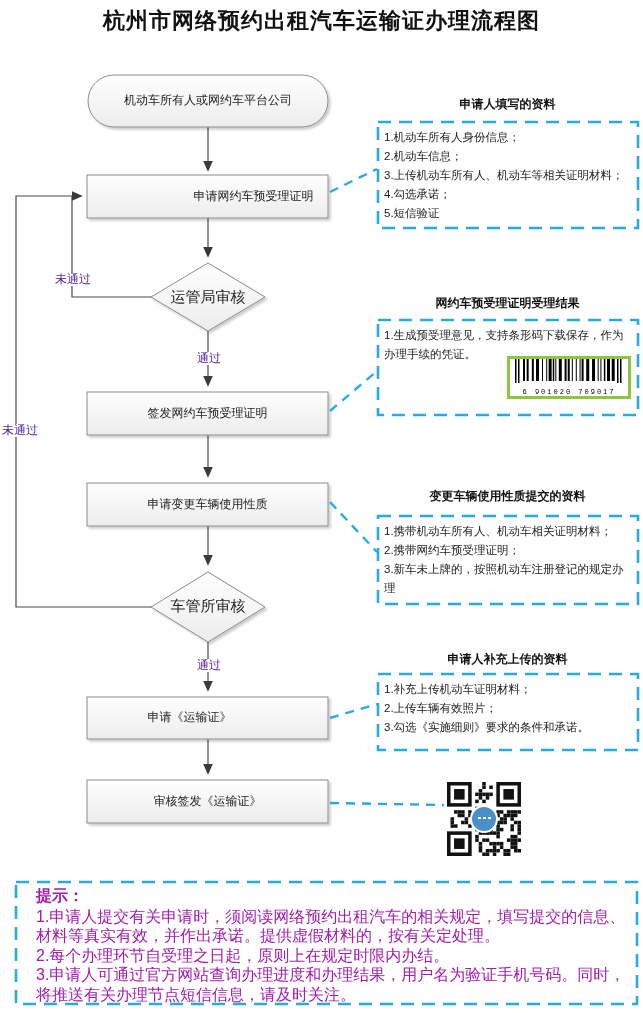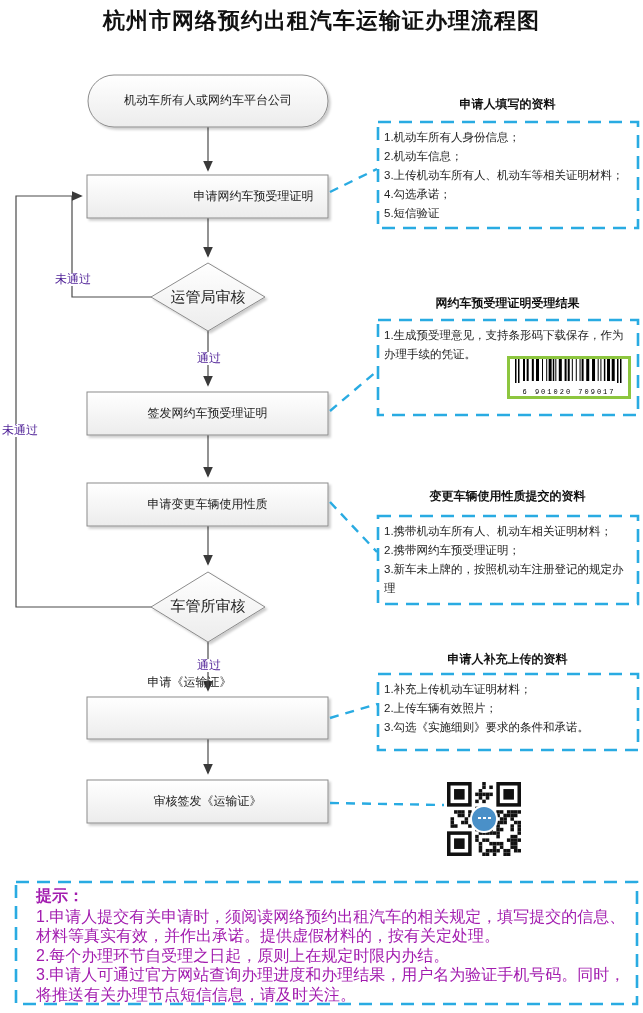--- a/index.html
+++ b/index.html
@@ -84,21 +84,21 @@
   </svg>
 
   <div class="title">杭州市网络预约出租汽车运输证办理流程图</div>
 
   <div class="node-label" style="left:88px;top:75px;width:240px;height:52px;">机动车所有人或网约车平台公司</div>
   <div class="node-label" style="left:87px;top:175px;width:241px;height:43px;padding-left:46px;">申请网约车预受理证明</div>
   <div class="node-label diamond-label" style="left:151px;top:263px;width:114px;height:68px;">运管局审核</div>
   <div class="node-label" style="left:87px;top:392px;width:241px;height:43px;">签发网约车预受理证明</div>
   <div class="node-label" style="left:87px;top:483px;width:241px;height:43px;">申请变更车辆使用性质</div>
   <div class="node-label diamond-label" style="left:151px;top:572px;width:114px;height:68px;">车管所审核</div>
-  <div class="node-label" style="left:87px;top:662px;width:205px;height:42px;border-radius:20px;">申请《运输证》</div>
+  <div class="node-label" style="left:87px;top:697px;width:205px;height:42px;border-radius:20px;">申请《运输证》</div>
   <div class="node-label" style="left:87px;top:780px;width:241px;height:43px;">审核签发《运输证》</div>
 
   <div class="edge-label" style="left:50px;top:273px;width:44px;">未通过</div>
   <div class="edge-label" style="left:-3px;top:424px;width:44px;">未通过</div>
   <div class="edge-label" style="left:186px;top:352px;width:44px;">通过</div>
   <div class="edge-label" style="left:186px;top:659px;width:44px;">通过</div>
 
   <div class="anno-title" style="left:377px;top:96px;">申请人填写的资料</div>
   <div class="anno-body" style="left:384px;top:128px;width:250px;">
     <div>1.机动车所有人身份信息；</div>

